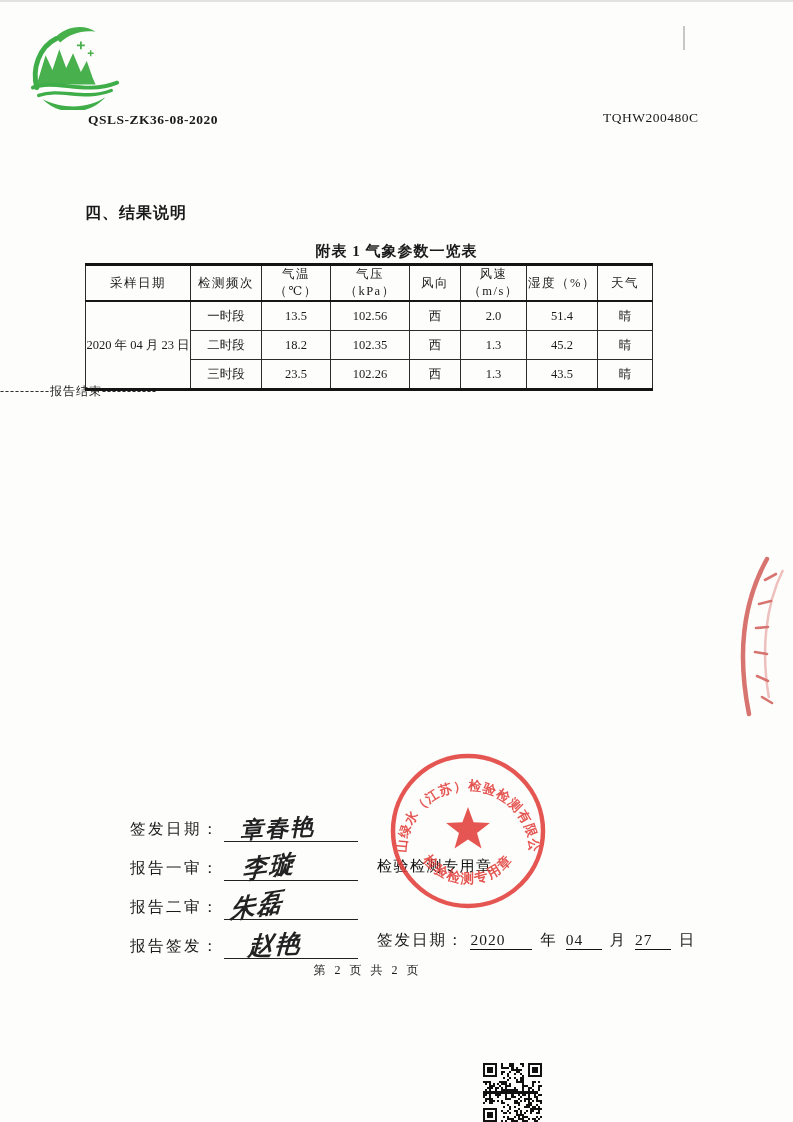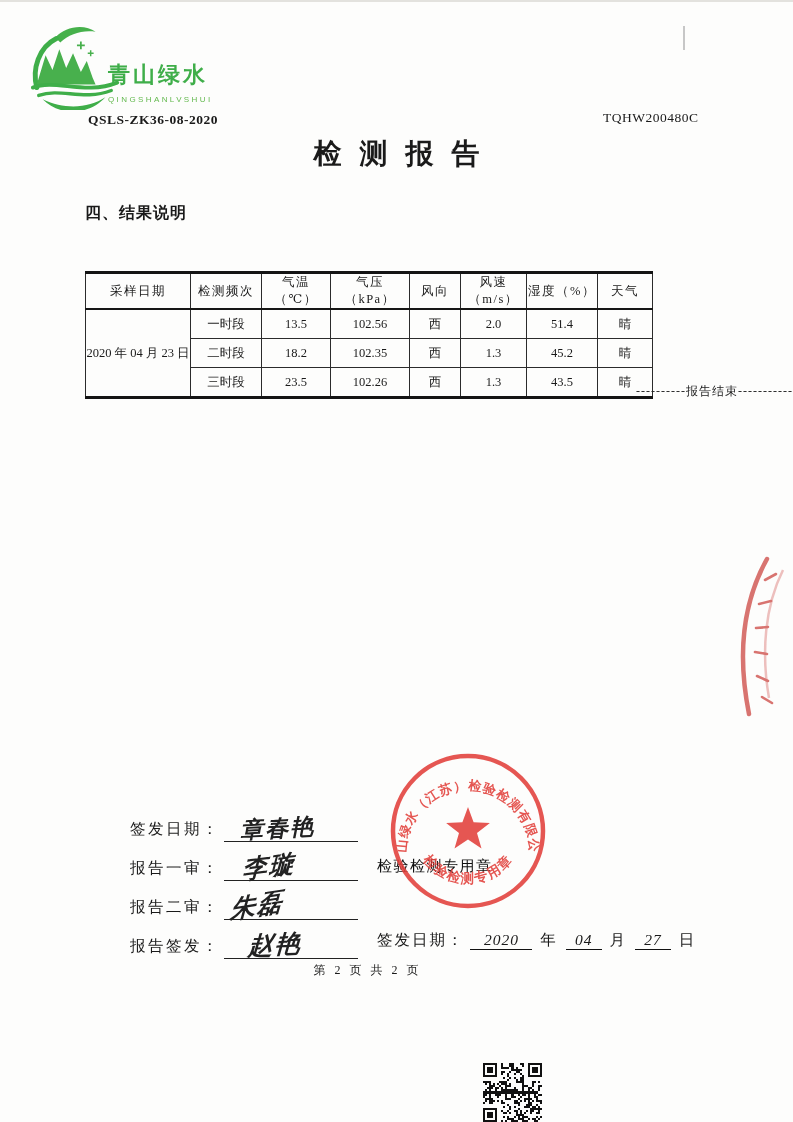--- a/index.html
+++ b/index.html
@@ -16,44 +16,44 @@
   .logo-sub{font-size:8px;color:#63b94e;letter-spacing:2.4px;margin-top:5px;font-family:"Liberation Sans","DejaVu Sans",sans-serif;}
   .code-left{position:absolute;left:88px;top:110px;font-size:13.5px;font-weight:bold;letter-spacing:.5px;}
   .code-right{position:absolute;left:563px;top:108px;font-size:13.5px;letter-spacing:.5px;margin-left:40px;}
   .artifact-line{position:absolute;left:683px;top:24px;width:2px;height:24px;background:#9a9a9a;opacity:.55;}
   .doc-title{position:absolute;left:0;top:133px;width:100%;text-align:center;
     font-size:28px;font-weight:bold;letter-spacing:18px;text-indent:18px;}
   
   .section-heading{position:absolute;left:85px;top:201px;font-size:16px;font-weight:bold;letter-spacing:1px;}
   .table-caption{position:absolute;left:0;top:240px;width:100%;text-align:center;font-size:15px;font-weight:bold;letter-spacing:1px;}
   
-  .weather-table{position:absolute;left:85px;top:269px;width:567px;border-collapse:collapse;table-layout:fixed;
+  .weather-table{position:absolute;left:85px;top:261px;width:567px;border-collapse:collapse;table-layout:fixed;
     border-top:3px solid #141414;border-bottom:3px solid #141414;border-radius:27px;}
   .weather-table th,.weather-table td{border:1px solid #2b2b2b;text-align:center;vertical-align:middle;
     font-size:12.5px;font-weight:normal;padding:0;}
   .weather-table thead th{height:32px;border-bottom:2px solid #161616;letter-spacing:1.5px;}
   .weather-table tbody td{height:28px;}
-  .end-note{position:absolute;left:0;top:381px;width:100%;text-align:right;font-size:12px;letter-spacing:1px;color:#222;}
+  .end-note{position:absolute;left:0;top:381px;width:100%;text-align:left;font-size:12px;letter-spacing:1px;color:#222;}
   
   .sig-block{position:absolute;left:130px;top:801px;}
   .sig-row{height:39px;display:flex;align-items:flex-end;}
   .sig-label{font-size:15.5px;letter-spacing:2.5px;padding-bottom:2px;}
   .sig-line{display:inline-block;width:134px;border-bottom:1.5px solid #222;position:relative;height:34px;margin-left:4px;}
   .sig-name{position:absolute;bottom:-3px;display:inline-block;font-size:25px;font-style:italic;font-weight:bold;color:#222;
     white-space:nowrap;letter-spacing:2px;}
   .sig-name.n0{left:16px;transform:rotate(-3deg);font-size:23px;}
   .sig-name.n1{left:18px;transform:rotate(-7deg) skewX(-8deg);}
   .sig-name.n2{left:6px;transform:rotate(-9deg) skewX(-12deg);}
   .sig-name.n3{left:24px;transform:rotate(-3deg) skewX(-6deg);}
   
   .stamp-svg{position:absolute;left:388px;top:749px;width:160px;height:160px;opacity:.88;z-index:3;}
   .stamp-label{position:absolute;left:377px;top:855px;font-size:15px;letter-spacing:1.5px;color:#111;z-index:2;}
   
   .issue-line{position:absolute;left:377px;top:928px;font-size:15.5px;letter-spacing:2px;z-index:4;}
-  .ud{display:inline-block;border-bottom:1.5px solid #111;text-align:center;letter-spacing:1px;font-style:italic;}
+  .ud{display:inline-block;border-bottom:1.5px solid #111;letter-spacing:1px;}
   .ud.y{width:62px;} .ud.m{width:36px;} .ud.d{width:36px;}
   .issue-line .unit{padding:0 2px;}
   .footer-page{position:absolute;left:0;top:960px;width:735px;text-align:center;font-size:12px;letter-spacing:3px;}
   
   .qr-svg{position:absolute;left:483px;top:1061px;width:59px;height:59px;}
   .scanner-note{position:absolute;left:554px;top:1076px;font-size:21px;letter-spacing:2px;color:#454545;}
   .partial-stamp-svg{position:absolute;left:723px;top:552px;width:70px;height:168px;opacity:.8;}
 </style>
 </head>
 <body>
@@ -63,33 +63,29 @@
   <svg class="logo-svg" viewBox="0 0 100 88">
     <path d="M 30,15 C 40,3 60,1 71,9 C 58,7 44,11 35,20 Z" fill="#46b14b"></path>
     <path d="M 31,16 C 13,25 6,47 11,66" stroke="#3fae49" stroke-width="5" fill="none" stroke-linecap="round"></path>
     <polygon points="11,63 20,33 27,48 34,27 41,46 48,31 56,50 62,39 68,56 71,63" fill="#48b04d"></polygon>
     <path d="M 56,19 v 8 M 52,23 h 8" stroke="#48b04d" stroke-width="1.8"></path>
     <path d="M 66,28 v 6 M 63,31 h 6" stroke="#48b04d" stroke-width="1.5"></path>
     <path d="M 7,66 C 30,57 60,74 93,61" stroke="#3fae49" stroke-width="4" fill="none" stroke-linecap="round"></path>
     <path d="M 13,74 C 36,66 58,80 87,69" stroke="#3fae49" stroke-width="3.5" fill="none" stroke-linecap="round"></path>
     <path d="M 17,78 C 40,89 64,87 81,76 C 64,95 33,95 17,78 Z" fill="#3fae49"></path>
   </svg>
-  <div class="logo-text">
-    <div class="logo-name">青山绿水</div>
-    <div class="logo-sub">QINGSHANLVSHUI</div>
-  </div>
 
   <div class="code-left">QSLS-ZK36-08-2020</div>
   <div class="code-right">TQHW200480C</div>
   <div class="artifact-line"></div>
 
-  <div class="doc-title">检测报告</div>
 
   <div class="section-heading">四、结果说明</div>
 
+  <div class="table-caption">附表 1 气象参数一览表</div>
 
   <table class="weather-table">
     <colgroup>
       <col style="width:105px">
         <col style="width:71px">
         <col style="width:69px">
         <col style="width:79px">
       <col style="width:51px">
         <col style="width:66px">
         <col style="width:71px">

